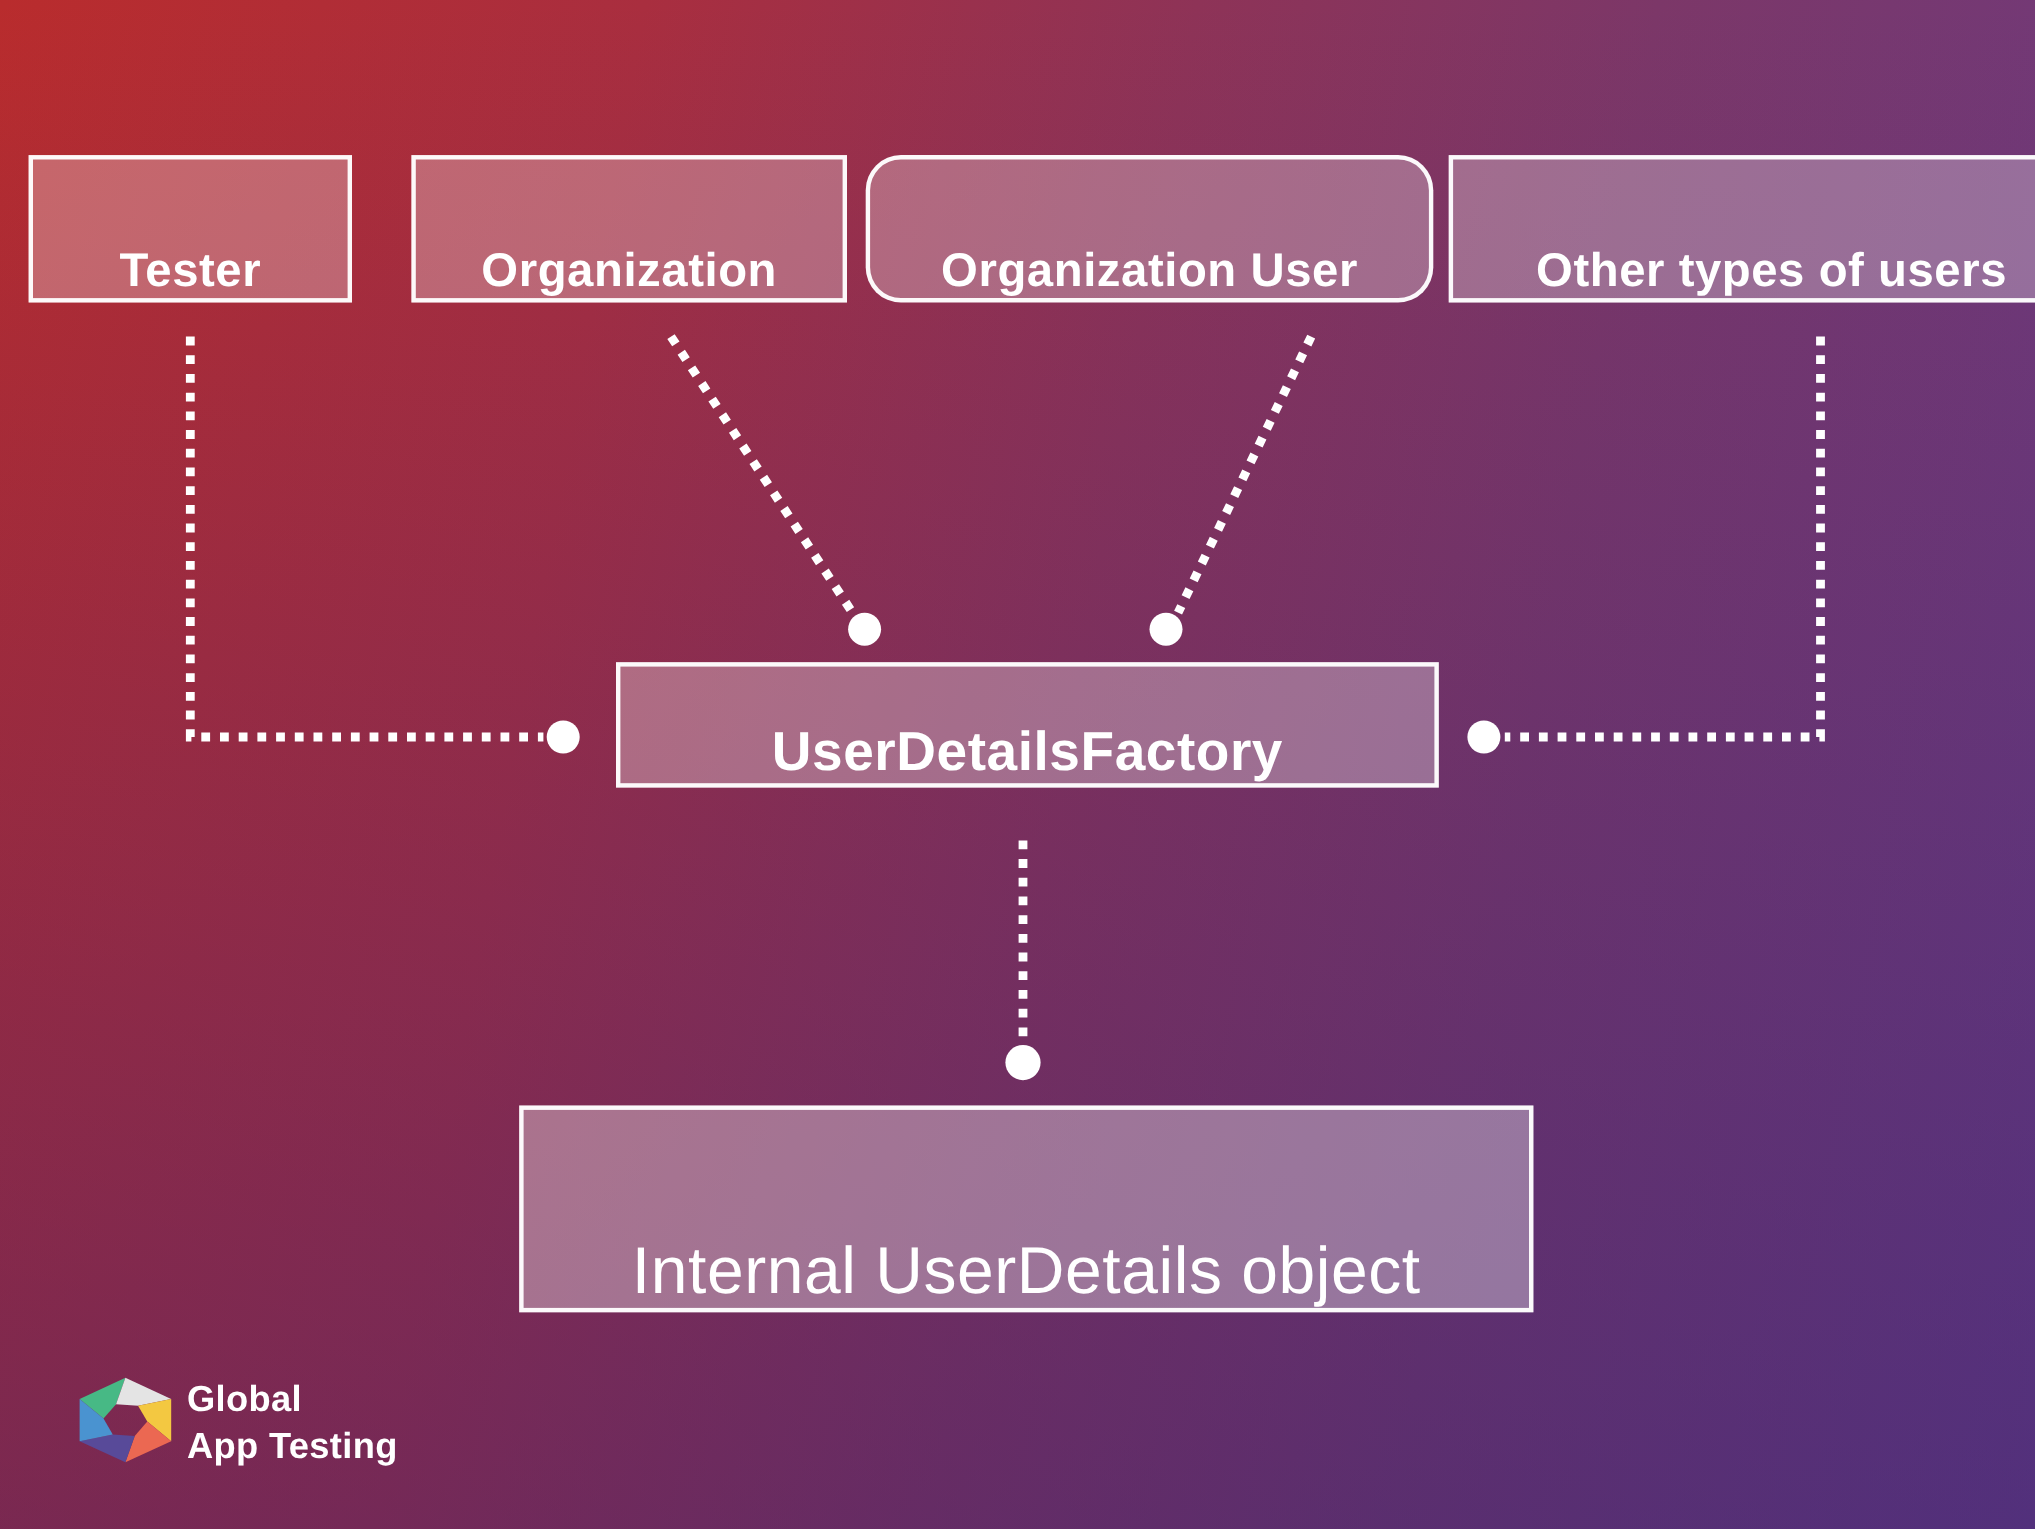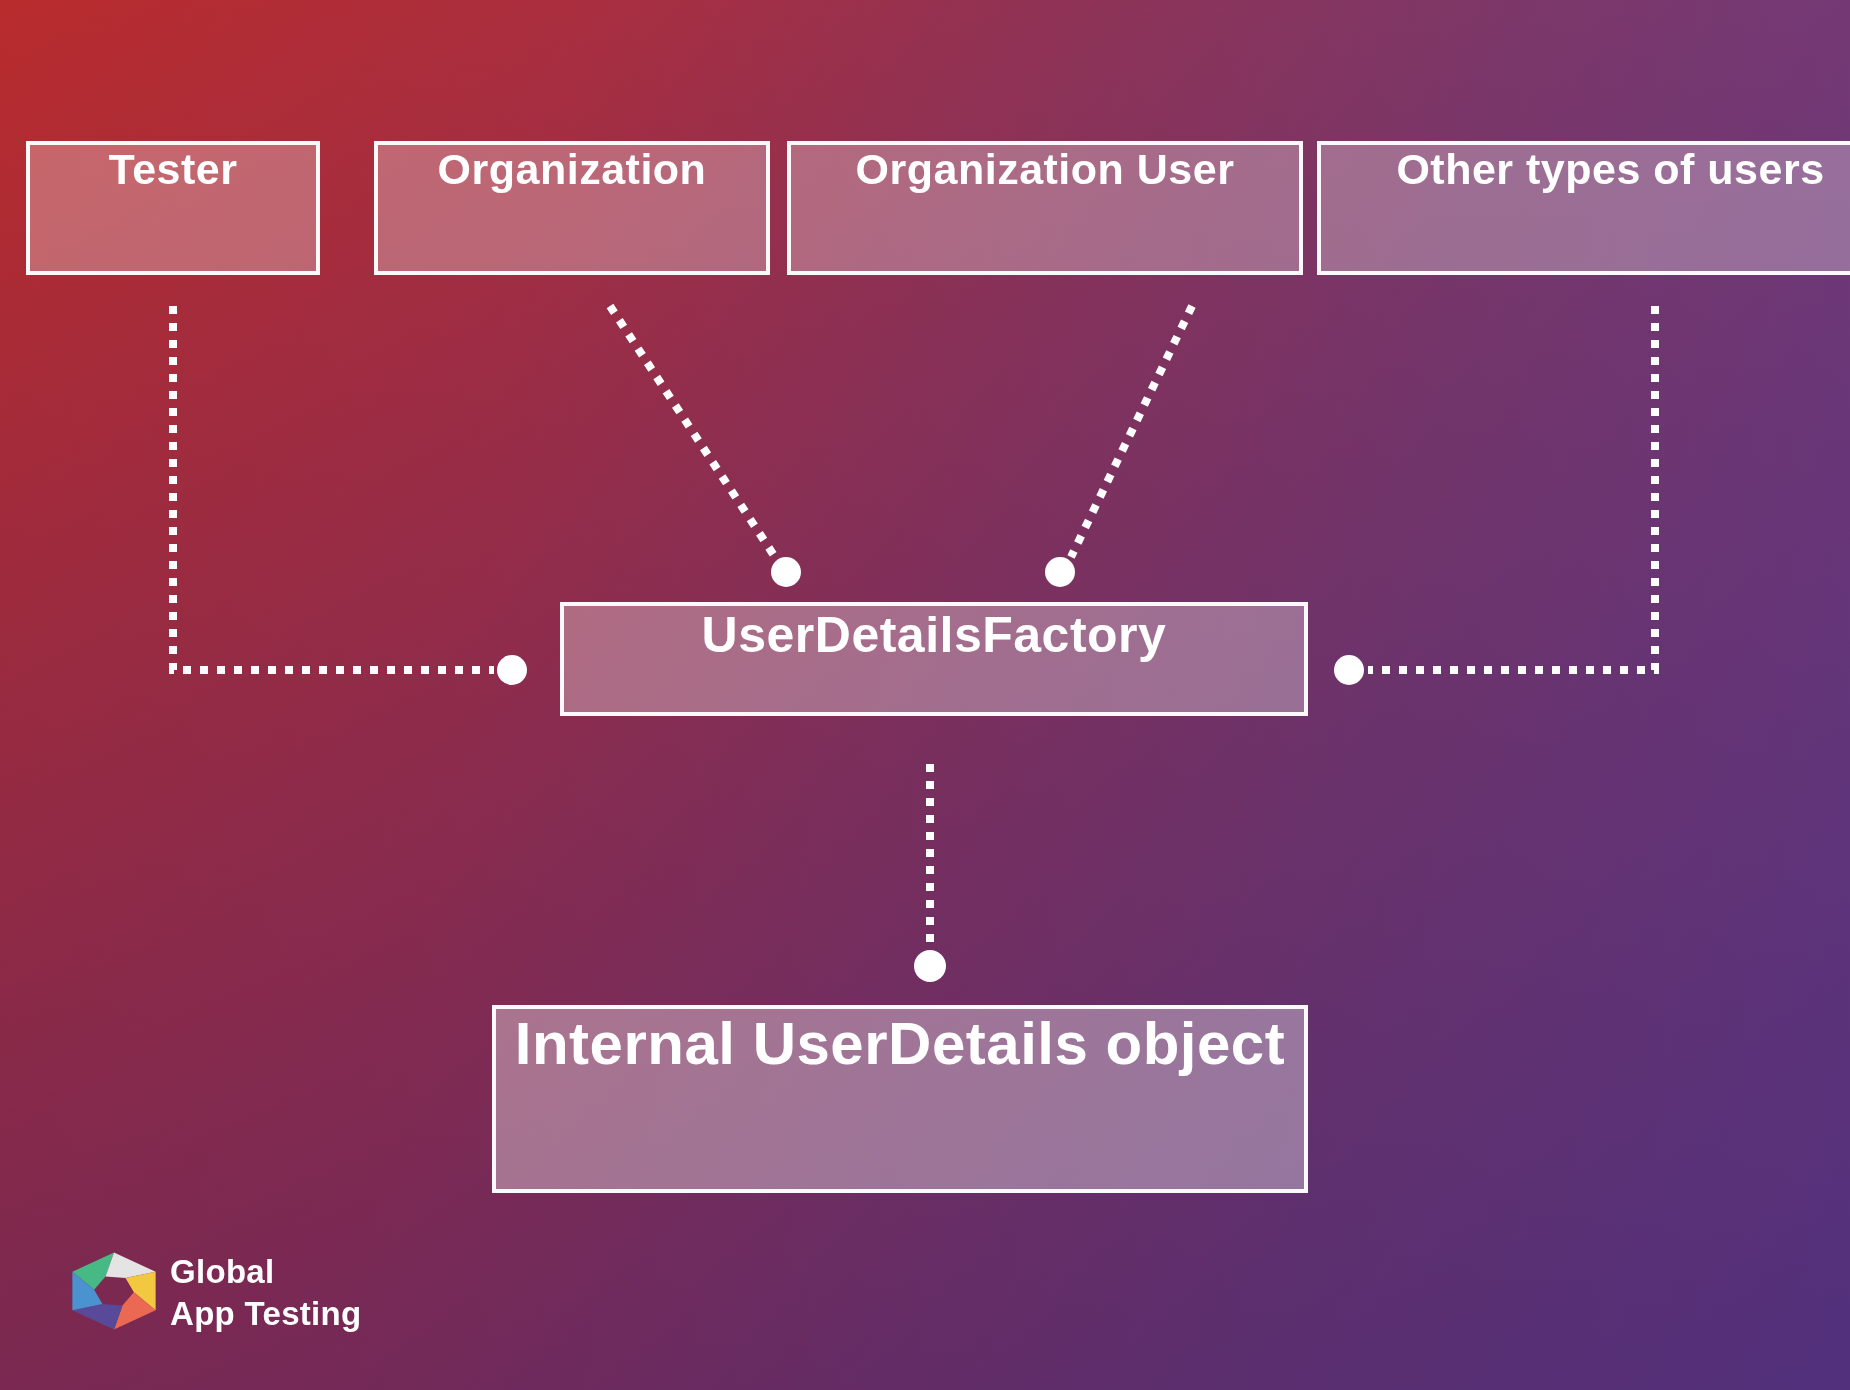--- a/index.html
+++ b/index.html
@@ -10,40 +10,39 @@
     font-family:"Liberation Sans","DejaVu Sans",sans-serif;
     background-image:
       linear-gradient(to bottom, rgba(43,34,120,0) 0%, rgba(43,34,120,0.42) 100%),
       linear-gradient(100deg, #b92c2d 0%, #a92e3f 28%, #8e3357 52%, #7c3768 72%, #6e3a7e 100%);
   }
   .node{
     position:absolute;
     box-sizing:border-box;
     border:4px solid rgba(255,255,255,0.96);
     background:rgba(255,255,255,0.28);
-    display:flex;align-items:flex-start;justify-content:center;
+    display:flex;align-items:flex-end;justify-content:center;
     color:#ffffff;
     letter-spacing:0.5px;
     text-align:center;
   }
   .src{top:141px;height:134px;font-size:43px;font-weight:600;}
   #box-tester{left:26px;width:294px;}
   #box-organization{left:362px;width:396px;margin-left:12px;}
-  #box-organization-user{left:787px;width:516px;}
+  #box-organization-user{left:787px;width:516px;border-radius:32px;}
   #box-other-users{left:1317px;width:587px;}
   #box-factory{
     left:560px;top:602px;width:748px;height:114px;
     font-size:50px;font-weight:600;
     background:rgba(255,255,255,0.30);
   }
   #box-output{
-    left:472px;top:1005px;width:816px;height:188px;
-    font-size:60px;font-weight:700;
+    left:472px;top:1005px;width:922px;height:188px;
+    font-size:60px;font-weight:400;
     background:rgba(255,255,255,0.34);
-    margin-left:20px;
   }
   #connector-layer{
     position:absolute;left:0;top:0;width:1850px;height:1390px;
     pointer-events:none;
   }
   .dash{stroke:#ffffff;stroke-width:8;fill:none;stroke-dasharray:8 9;}
   .dot{fill:#ffffff;}
   #logo{position:absolute;left:64px;top:1251px;width:100px;height:80px;}
   #logo-text{
     position:absolute;left:170px;top:1251px;

